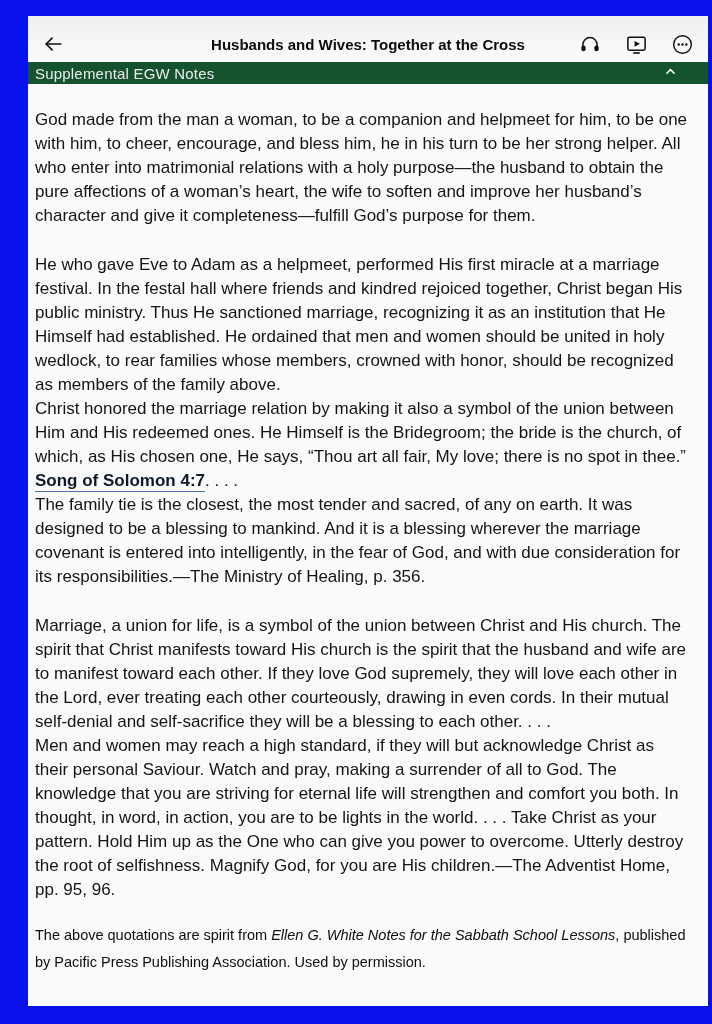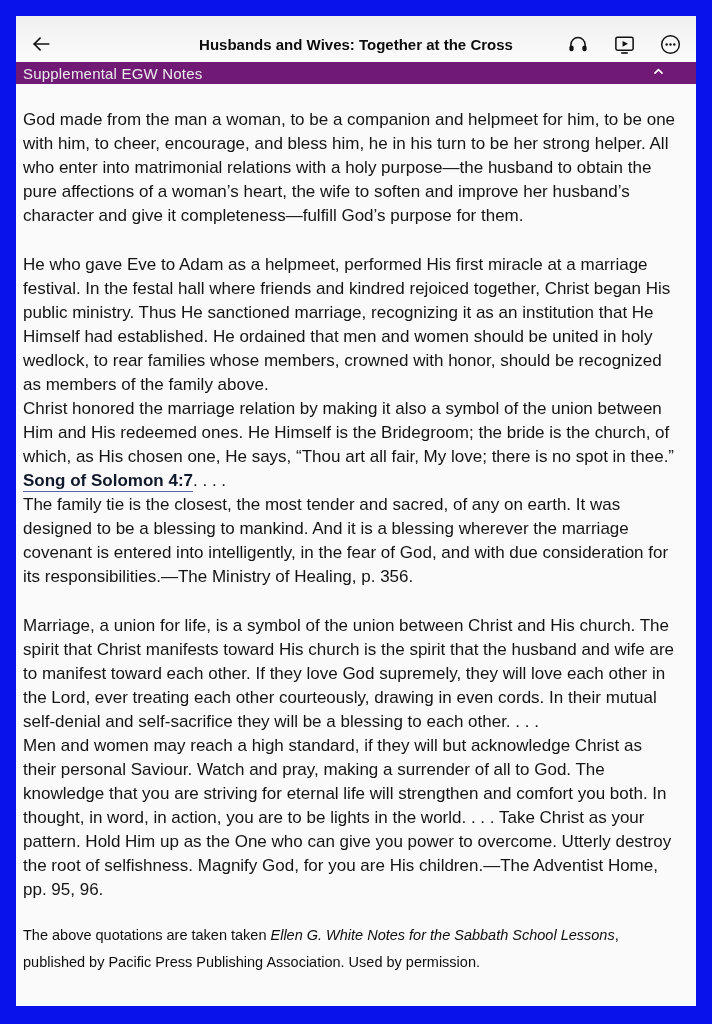--- a/index.html
+++ b/index.html
@@ -7,20 +7,21 @@
   body {
     background: #0a12ec;
     padding: 16px 16px 18px 16px;
     font-family: "Liberation Sans", "DejaVu Sans", sans-serif;
   }
   .frame {
     width: 100%; height: 100%;
     background: #fafafa;
     display: flex; flex-direction: column;
     overflow: hidden;
+    margin-left: 12px;
   }
   
   .topbar {
     position: relative;
     height: 46px;
     flex: 0 0 auto;
     background: linear-gradient(180deg, #efeff0 0%, #f7f7f8 60%, #fbfbfc 100%);
     display: flex;
     align-items: flex-end;
     justify-content: space-between;
@@ -40,21 +41,21 @@
   .topbar-actions { display: flex; align-items: center; gap: 22px; }
   .icon-btn {
     background: none; border: none; cursor: pointer;
     width: 24px; height: 24px; display: flex; align-items: center; justify-content: center;
   }
   .icon-btn svg, .back-btn svg { display: block; }
   
   .section-bar {
     flex: 0 0 auto;
     height: 22px;
-    background: #701a75;
+    background: #14532d;
     color: #ececec;
     display: flex; align-items: center; justify-content: space-between;
     padding: 0 30px 0 7px;
     cursor: pointer;
   }
   .section-bar-label { font-size: 15px; font-weight: 400; letter-spacing: 0.2px; }
   
   .content {
     flex: 1 1 auto;
     padding: 24px 20px 0 7px;
@@ -144,16 +145,16 @@
   <main class="content">
     <p class="para">God made from the man a woman, to be a companion and helpmeet for him, to be one with him, to cheer, encourage, and bless him, he in his turn to be her strong helper. All who enter into matrimonial relations with a holy purpose—the husband to obtain the pure affections of a woman’s heart, the wife to soften and improve her husband’s character and give it completeness—fulfill God’s purpose for them.</p>
 
     <p class="para gap">He who gave Eve to Adam as a helpmeet, performed His first miracle at a marriage festival. In the festal hall where friends and kindred rejoiced together, Christ began His public ministry. Thus He sanctioned marriage, recognizing it as an institution that He Himself had established. He ordained that men and women should be united in holy wedlock, to rear families whose members, crowned with honor, should be recognized as members of the family above.</p>
     <p class="para"><span>Christ honored the marriage relation by making it also a symbol of the union between Him and His redeemed ones. He Himself is the Bridegroom; the bride is the church, of which, as His chosen one, He says, “Thou art all fair, My love; there is no spot in thee.” </span><a class="verse-link">Song of Solomon 4:7</a><span>. . . .</span></p>
     <p class="para">The family tie is the closest, the most tender and sacred, of any on earth. It was designed to be a blessing to mankind. And it is a blessing wherever the marriage covenant is entered into intelligently, in the fear of God, and with due consideration for its responsibilities.—The Ministry of Healing, p. 356.</p>
 
     <p class="para gap">Marriage, a union for life, is a symbol of the union between Christ and His church. The spirit that Christ manifests toward His church is the spirit that the husband and wife are to manifest toward each other. If they love God supremely, they will love each other in the Lord, ever treating each other courteously, drawing in even cords. In their mutual self-denial and self-sacrifice they will be a blessing to each other. . . .</p>
     <p class="para">Men and women may reach a high standard, if they will but acknowledge Christ as their personal Saviour. Watch and pray, making a surrender of all to God. The knowledge that you are striving for eternal life will strengthen and comfort you both. In thought, in word, in action, you are to be lights in the world. . . . Take Christ as your pattern. Hold Him up as the One who can give you power to overcome. Utterly destroy the root of selfishness. Magnify God, for you are His children.—The Adventist Home, pp. 95, 96.</p>
 
-    <p class="note"><span>The above quotations are taken taken </span><em>Ellen G. White Notes for the Sabbath School Lessons</em><span>, published by Pacific Press Publishing Association. Used by permission.</span></p>
+    <p class="note"><span>The above quotations are spirit from </span><em>Ellen G. White Notes for the Sabbath School Lessons</em><span>, published by Pacific Press Publishing Association. Used by permission.</span></p>
   </main>
 
 </div>
 
 </body></html>

